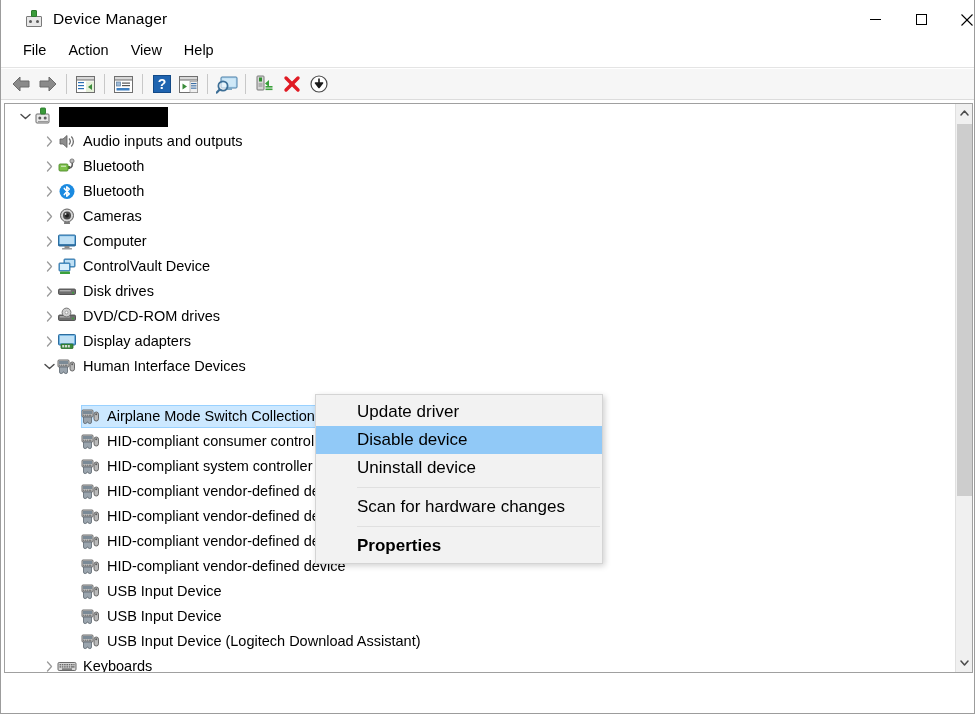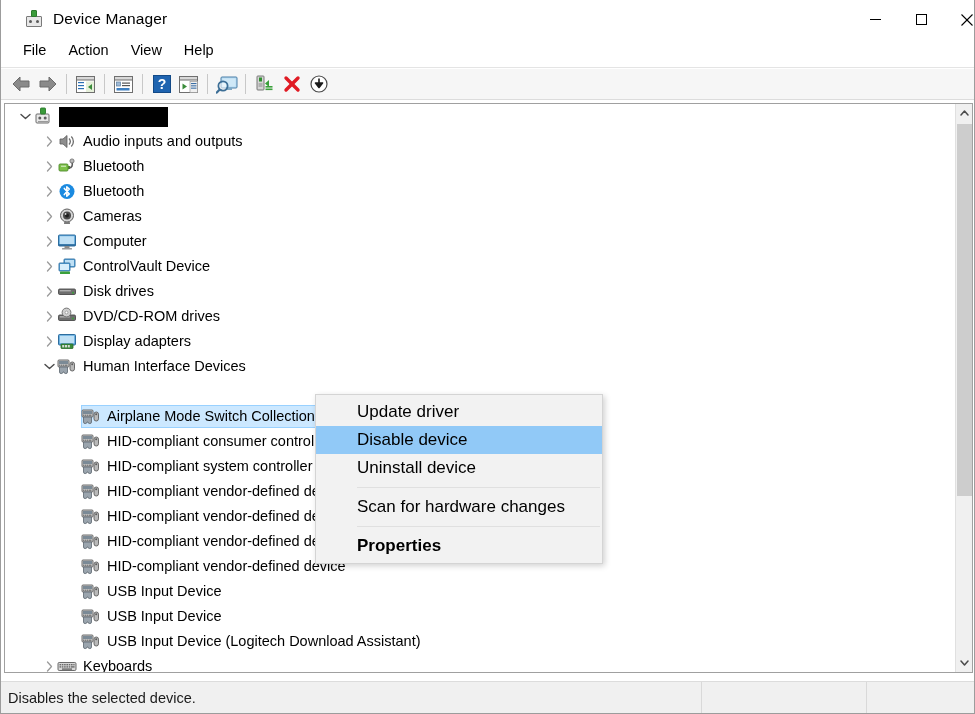--- a/index.html
+++ b/index.html
@@ -784,19 +784,14 @@
   <div class="ctxmenu" id="ctx-menu">
       <div class="ctx-item">Update driver</div>
       <div class="ctx-item highlighted">Disable device</div>
       <div class="ctx-item">Uninstall device</div>
       <div class="ctx-sep"></div>
       <div class="ctx-item">Scan for hardware changes</div>
       <div class="ctx-sep"></div>
       <div class="ctx-item bold">Properties</div>
     </div>
 
-  <div class="statusbar">
-    <div class="status-cell c1">Disables the selected device.</div>
-    <div class="status-cell c2"></div>
-    <div class="status-cell c3"></div>
-  </div>
 
 </div>
 
 </body></html>

